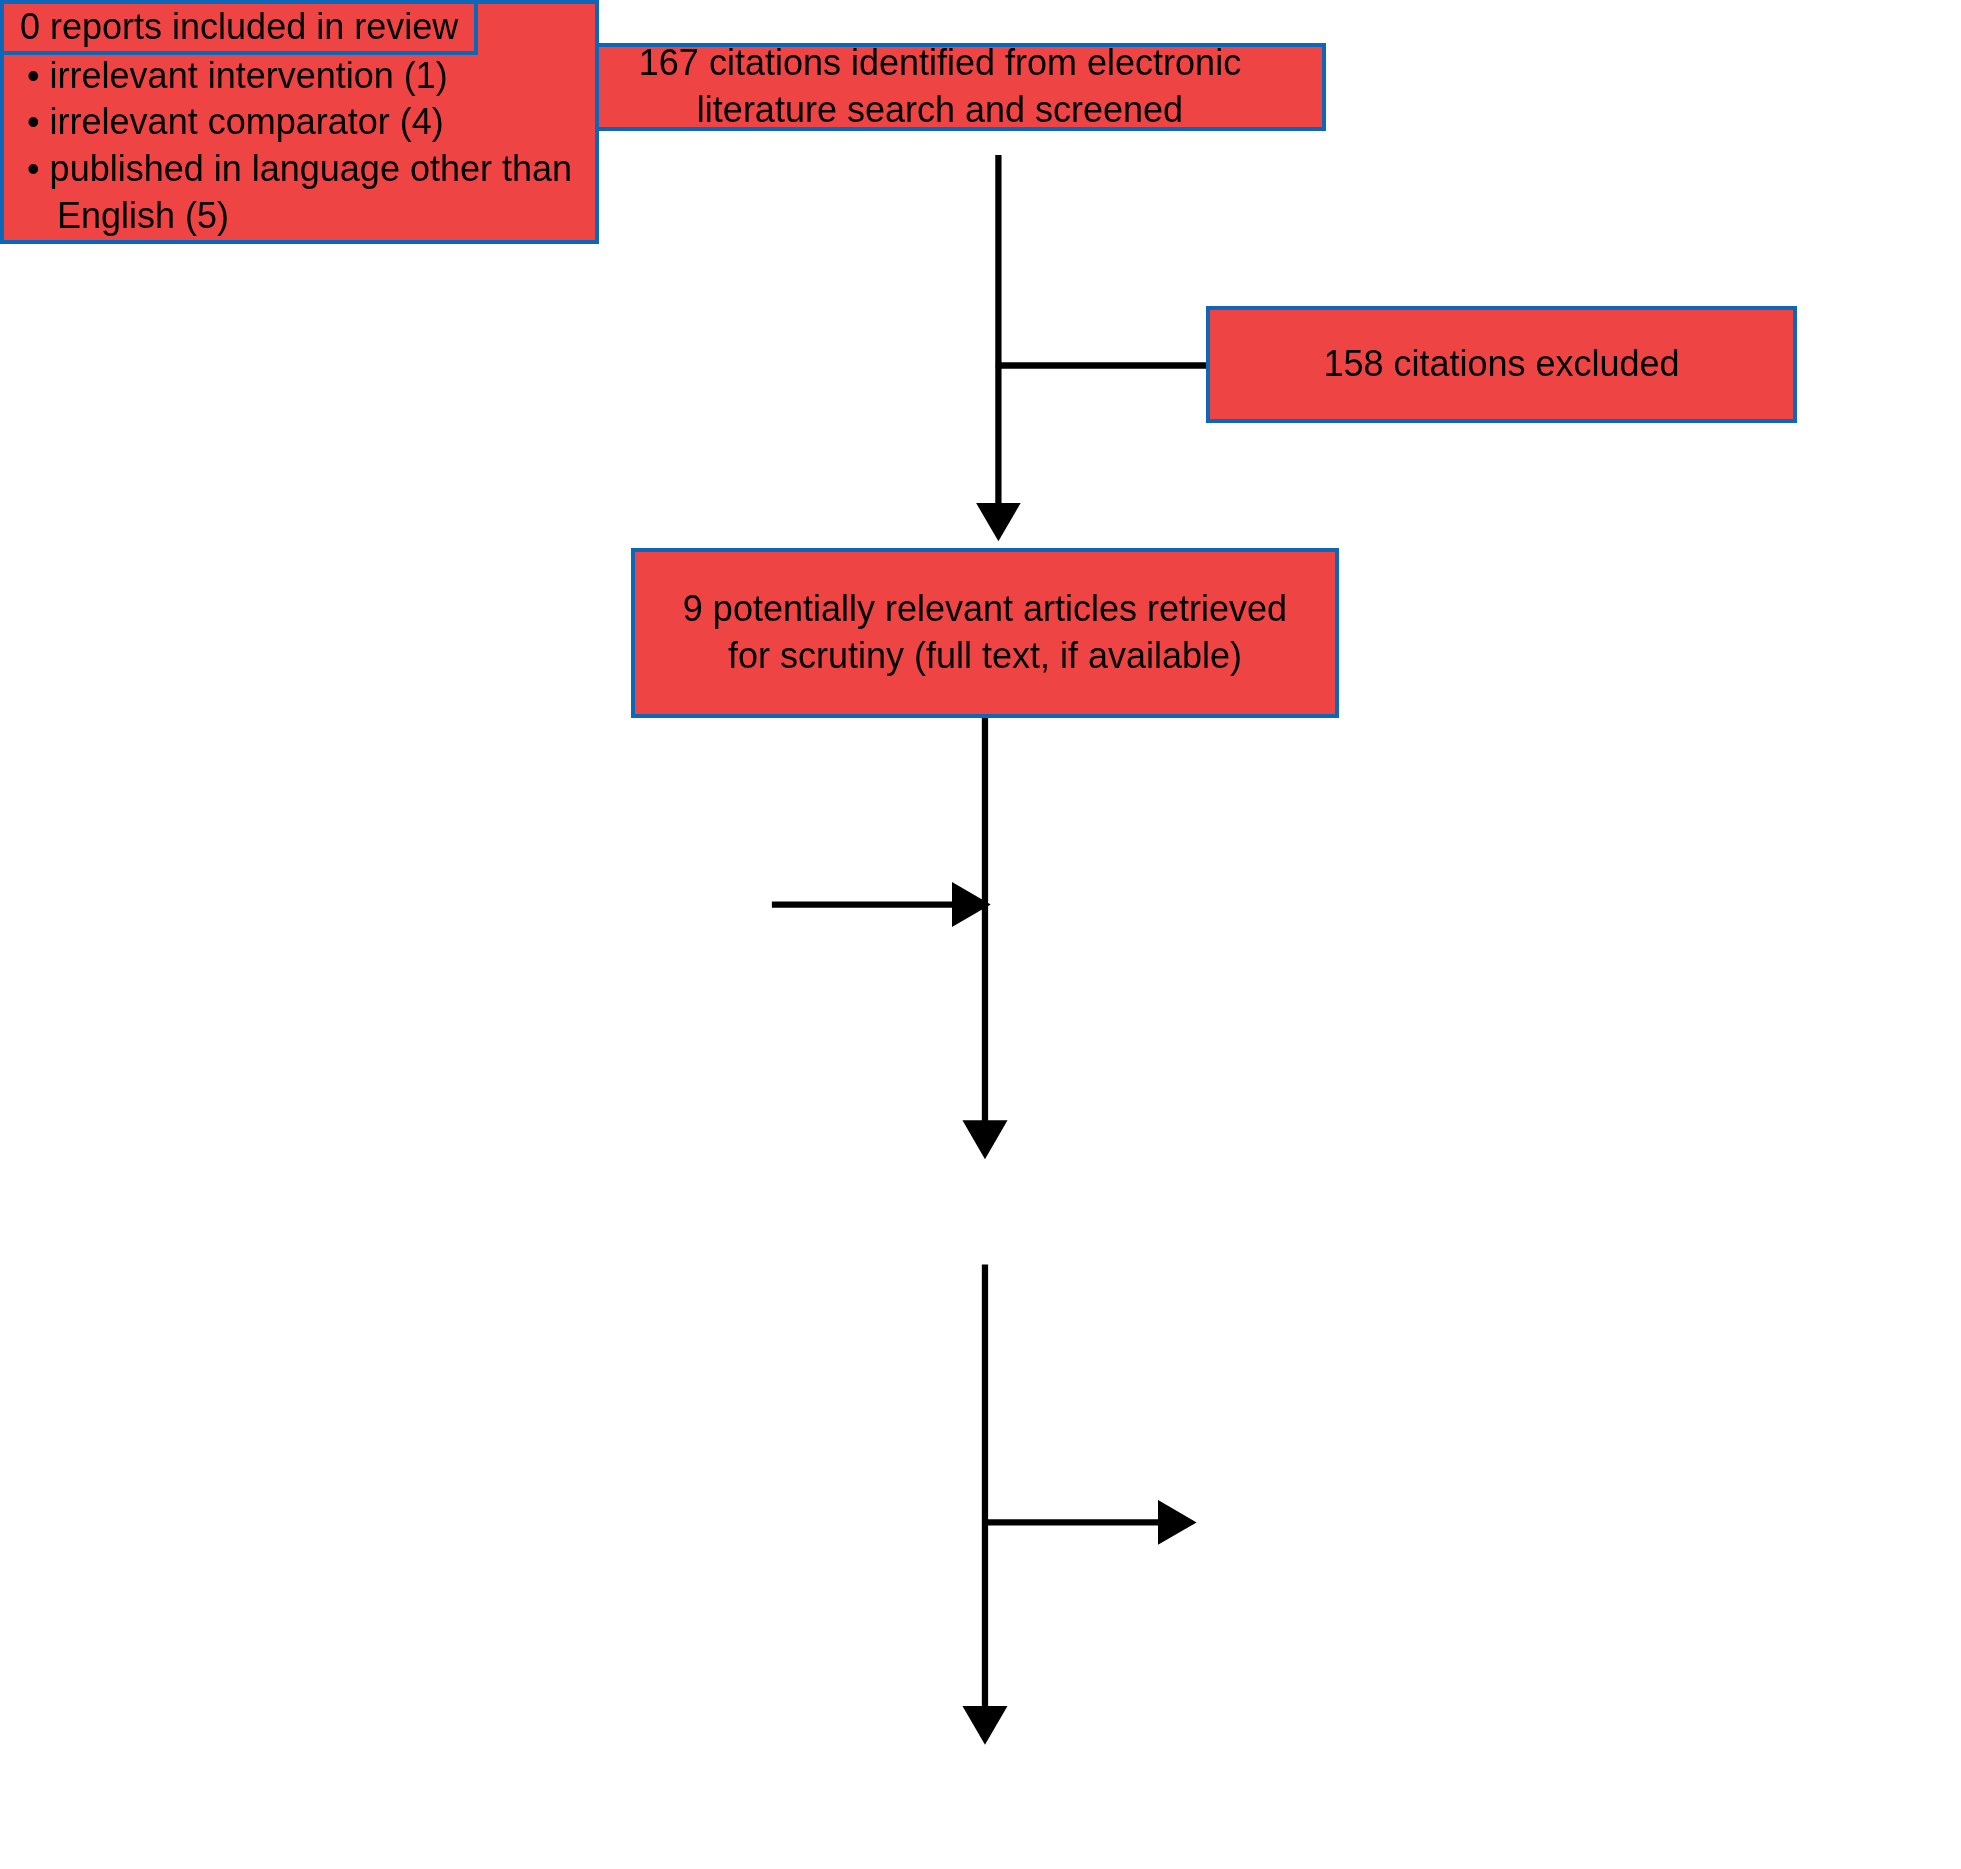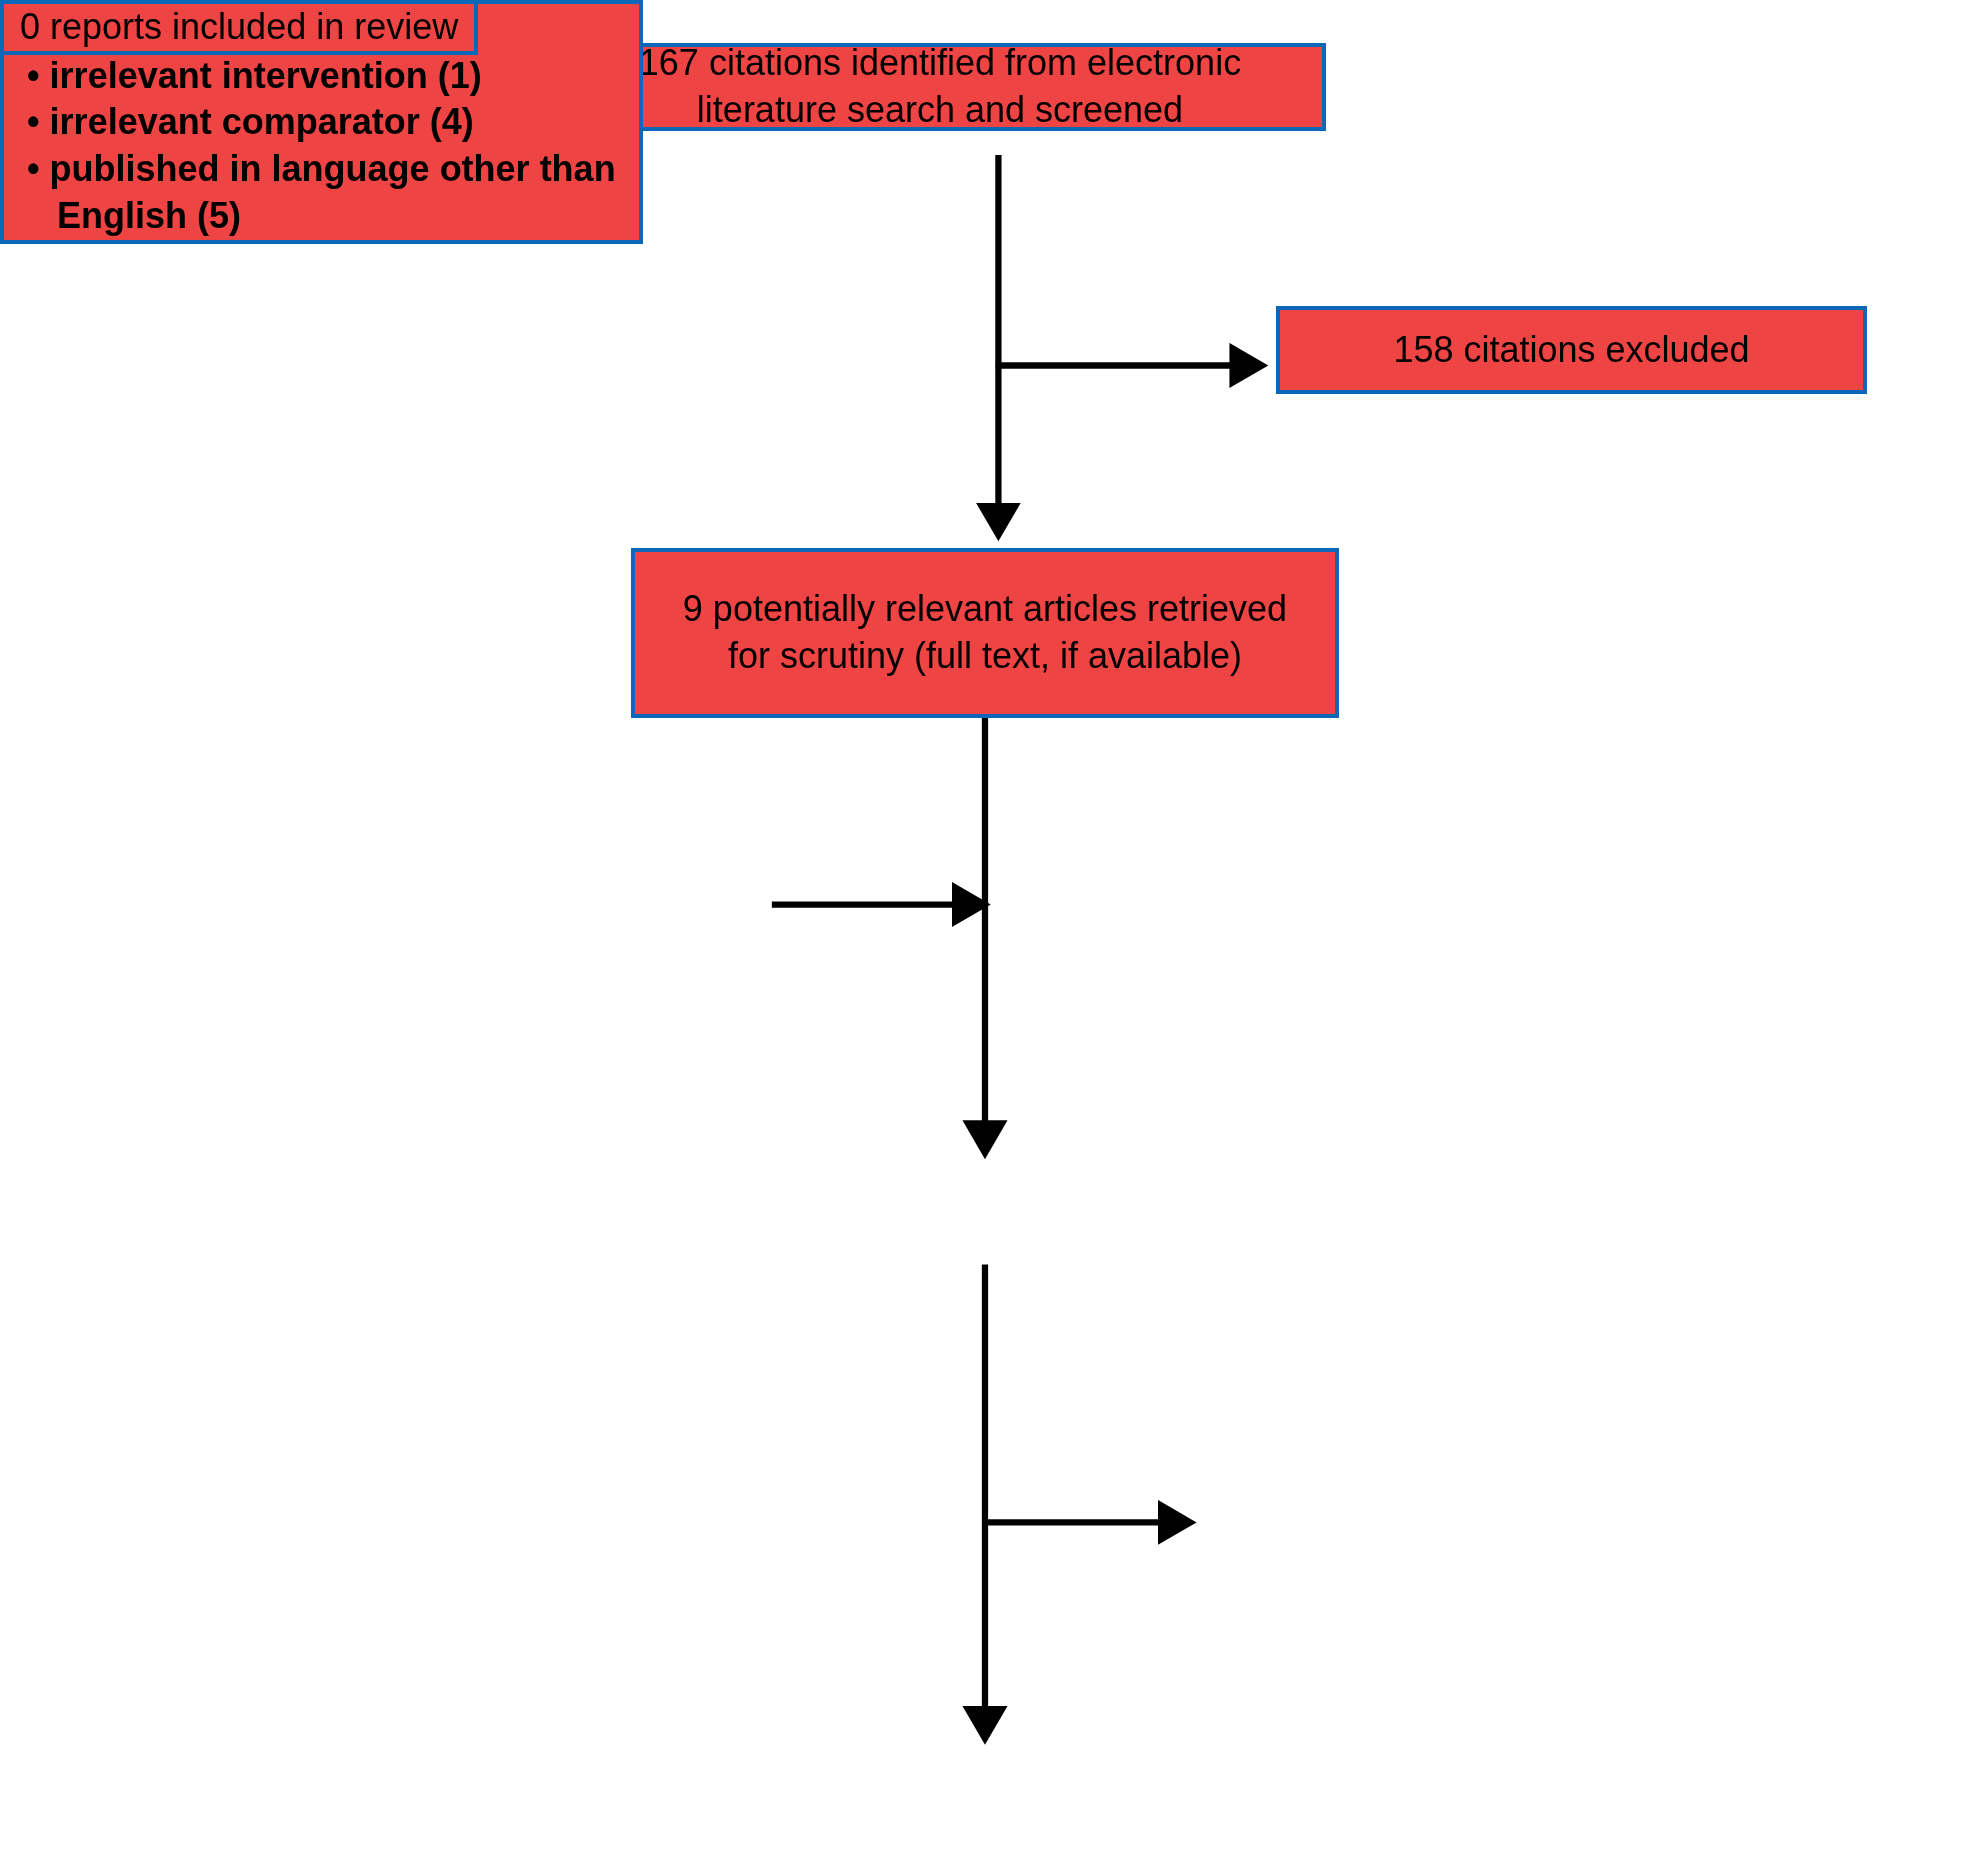--- a/index.html
+++ b/index.html
@@ -56,26 +56,25 @@
   }
   .excl-head {
     display: block;
     margin-bottom: 1.8px;
   }
   .excl-item {
     display: block;
     padding-left: 30px;
     text-indent: -30px;
     white-space: pre-line;
-    font-weight: bold;
   }
 
   
   #box-identified   { left: 554px;  top: 43px;   width: 772px;  height: 88px; }
-  #box-excluded-cit { left: 1276px; top: 306px;  width: 591px;  height: 88px; }
+  #box-excluded-cit { left: 1206px; top: 306px;  width: 591px;  height: 117px; }
   #box-retrieved    { left: 631px;  top: 548px;  width: 708px;  height: 170px; }</style>
 </head>
 <body>
 
 <div id="canvas">
 
   <svg id="connectors" viewBox="0 0 2190 2088" width="1961" height="1870" aria-hidden="true">
     <defs>
       <marker id="ah" markerWidth="10" markerHeight="10" refX="1.0" refY="3.6" orient="auto" markerUnits="strokeWidth">
         <path d="M0,0 L0,7.2 L6.2,3.6 z" fill="#000000"></path>

